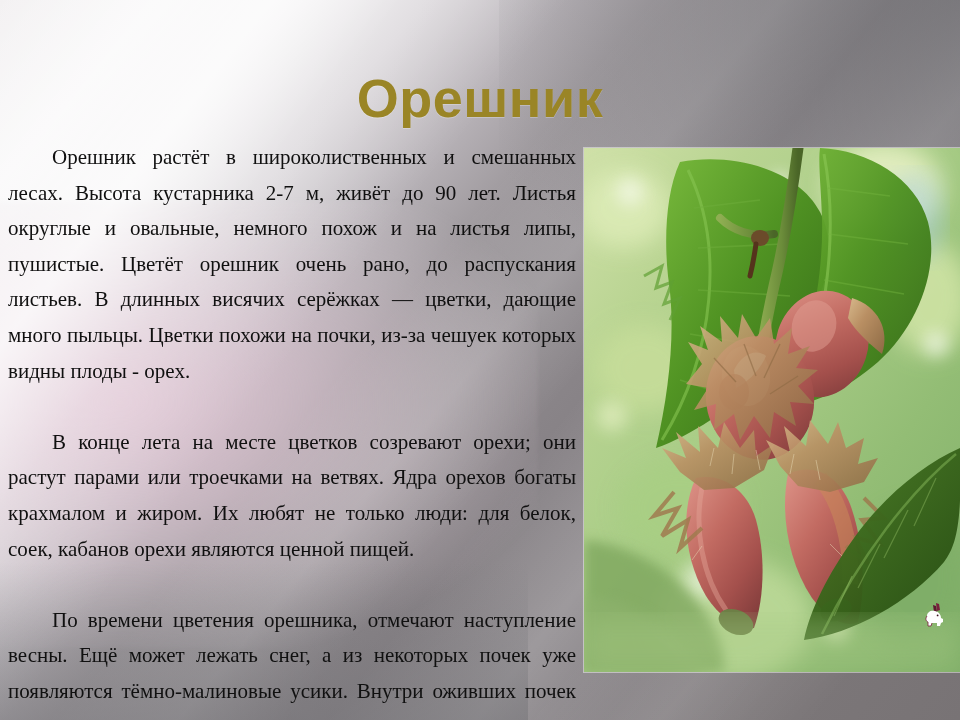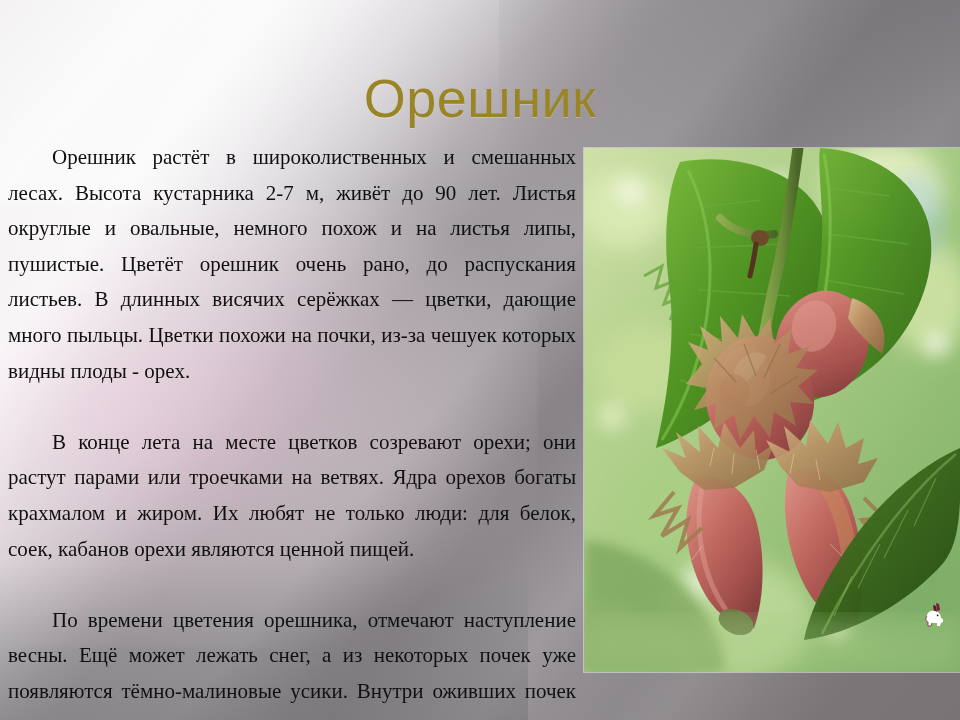--- a/index.html
+++ b/index.html
@@ -100,21 +100,21 @@
 
   
   #title {
     position: absolute;
     left: 0;
     top: 34px;
     width: 960px;
     text-align: center;
     font-family: "Liberation Sans", "DejaVu Sans", sans-serif;
     font-size: 54px;
-    font-weight: normal;
+    font-weight: bold;
     color: #9a8526;
     letter-spacing: 0.5px;
     text-shadow: 0 1px 0 rgba(255,255,255,0.25);
     line-height: 1.05;
   }
 
   
   #body-text {
     position: absolute;
     left: 8px;

